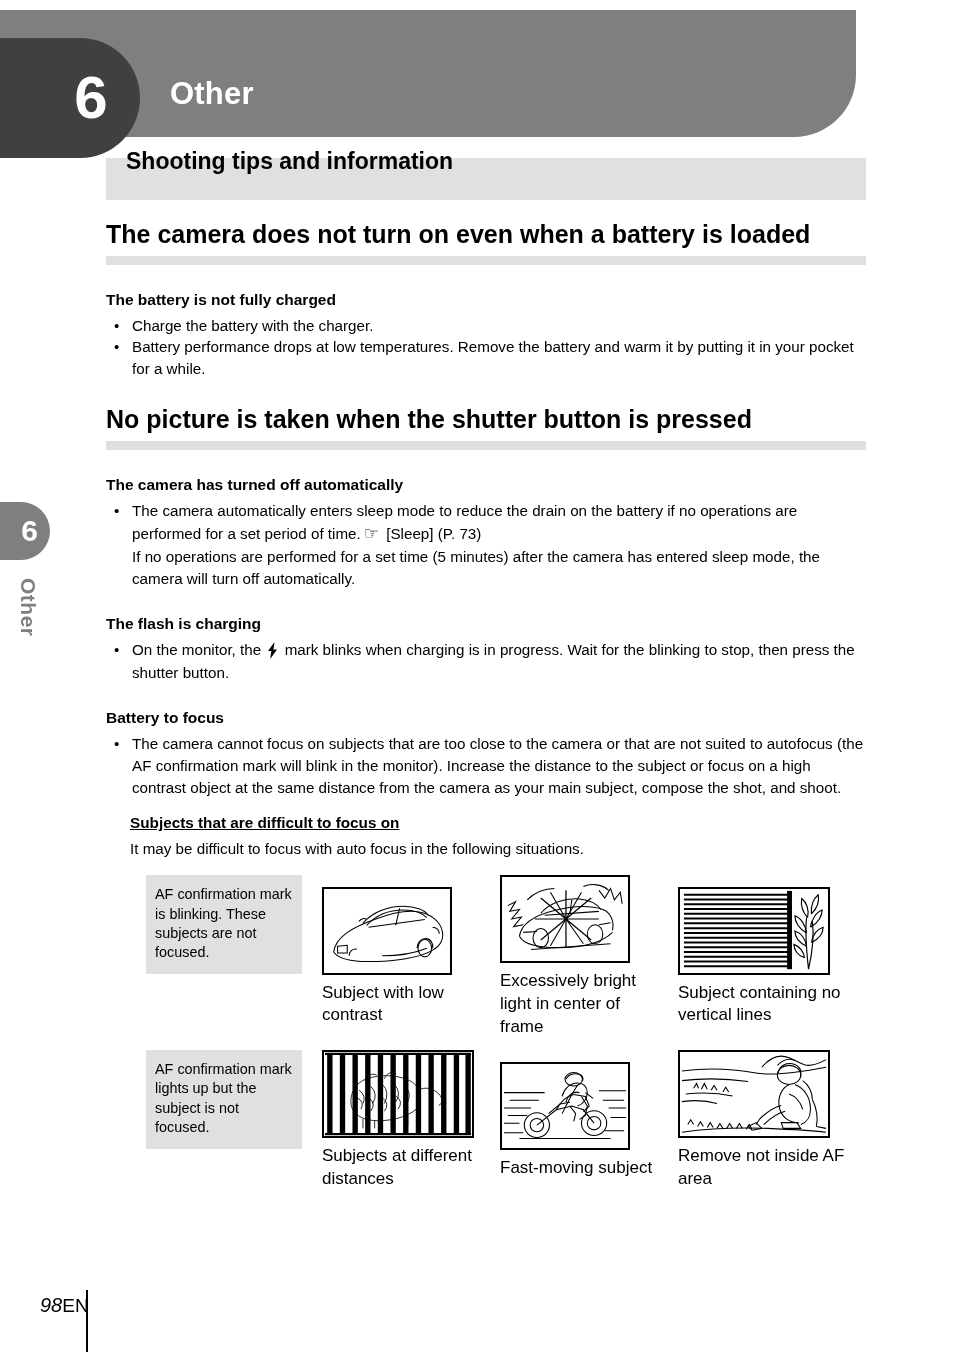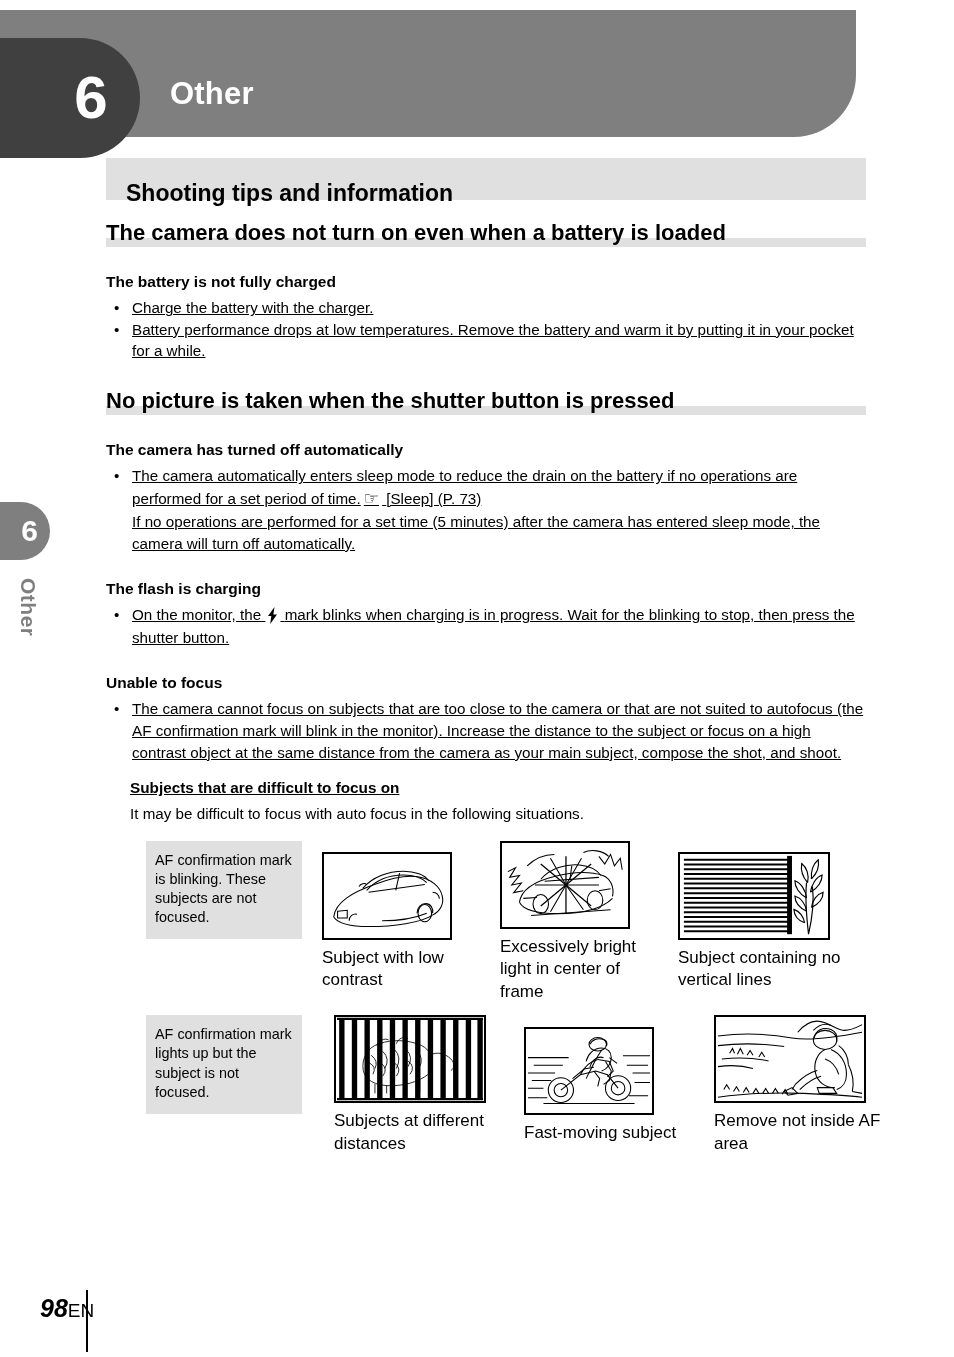--- a/index.html
+++ b/index.html
@@ -41,48 +41,48 @@
     letter-spacing: .2px;
   }
 
   
   .section-band {
     position: absolute; left: 106px; top: 158px;
     width: 760px; height: 42px;
     background: #e0e0e0;
   }
   .section-band-text {
-    position: absolute; left: 126px; top: 180px;
+    position: absolute; left: 126px; top: 148px;
     font-size: 23px; font-weight: bold;
   }
 
   
   .content { position: absolute; left: 106px; top: 220px; width: 760px; }
 
   .h2-wrap { position: relative; margin-top: 0; }
   .h2-bar {
     position: absolute; left: 0; bottom: 0px;
     width: 760px; height: 9px; background: #e0e0e0;
   }
   .h2 {
     position: relative;
-    font-size: 22px; font-weight: bold;
-    padding-bottom: 2px; line-height: 1.15;
+    font-size: 25px; font-weight: bold;
+    padding-bottom: 16px; line-height: 1.15;
   }
 
   .h3 {
     font-size: 15.5px; font-weight: bold;
     margin-top: 26px; margin-bottom: 6px;
   }
   .bullet {
     display: flex; margin-left: 8px;
     font-size: 15.2px; line-height: 1.42;
   }
   .bullet .dot { width: 18px; flex: 0 0 18px; text-align: left; }
-  .bullet .btxt { flex: 1; text-decoration: underline; }
+  .bullet .btxt { flex: 1; }
 
   .bolt {
     font-weight: bold; font-size: 16px; padding: 0 2px;
     position: relative; top: 1px;
   }
   .hand { font-size: 17px; padding: 0 3px; }
 
   
   .sub-block { margin-left: 24px; margin-top: 16px; }
   .sub-h { font-size: 15.3px; font-weight: bold;
@@ -118,21 +118,21 @@
   .side-tab-label {
     position: absolute; left: 16px; top: 578px;
     font-size: 21px; font-weight: bold; color: #7f7f7f;
     writing-mode: vertical-rl;
     letter-spacing: .5px;
   }
 
   
   .footer { position: absolute; left: 40px; top: 1294px;
             display: flex; align-items: baseline; }
-  .pg-num { font-size: 25px; font-weight: bold; font-style: italic; }
+  .pg-num { font-size: 20px; font-weight: normal; font-style: italic; }
   .pg-rule { width: 2px; background: #000; height: 62px;
              margin: 0 12px; position: absolute; left: 34px; top: -4px; }
   .pg-lang { font-size: 19px; }
 
   
   .ill { display: block; width: 100%; height: 100%; }
 </style>
 </head>
 <body>
 
@@ -181,21 +181,21 @@
     </div>
 
     <div class="h3">The flash is charging</div>
     <div class="bullet">
       <span class="dot">•</span>
       <span class="btxt"><span>On the monitor, the</span> <span class="bolt"><svg width="11" height="17" viewBox="0 0 11 17" style="vertical-align:-3px">
               <path d="M7.5 0 L1 9 L4.3 9 L3.2 17 L10 7.5 L6.4 7.5 Z" fill="#000"></path>
             </svg></span> <span>mark blinks when charging is in progress. Wait for the blinking to stop, then press the shutter button.</span></span>
     </div>
 
-    <div class="h3">Unable to focus</div>
+    <div class="h3">Battery to focus</div>
     <div class="bullet">
       <span class="dot">•</span>
       <span class="btxt">The camera cannot focus on subjects that are too close to the camera or that are not suited to autofocus (the AF confirmation mark will blink in the monitor). Increase the distance to the subject or focus on a high contrast object at the same distance from the camera as your main subject, compose the shot, and shoot.</span>
     </div>
 
     <div class="sub-block">
       <div class="sub-h">Subjects that are difficult to focus on</div>
       <div class="sub-p">It may be difficult to focus with auto focus in the following situations.</div>
 
       <div class="fig-grid">
@@ -269,21 +269,21 @@
                   <path d="M131 30 C126 24 124 16 125 10 C130 14 133 22 131 30"></path>
                   <path d="M135 26 C141 20 143 12 142 6 C137 10 134 18 135 26"></path>
                   <path d="M128 72 C121 70 117 64 117 58 C123 60 127 66 128 72"></path>
                 </g>
               </svg>
             </div>
             <div class="fig-cap">Subject containing no vertical lines</div>
           </div>
         </div>
 
-        <div class="fig-row" style="margin-top:12px;gap:12px;">
+        <div class="fig-row" style="margin-top:12px;">
           <div class="note-cell">AF confirmation mark lights up but the subject is not focused.</div>
 
           <div class="fig-cell">
             <div class="fig-box wide">
               <svg class="ill" viewBox="0 0 152 88" preserveAspectRatio="none">
                 <rect x="0" y="0" width="152" height="88" fill="#fff"></rect>
                 <g fill="none" stroke="#000" stroke-width="0.85">
                   <path d="M28 56 C26 44 32 32 44 28 C58 23 76 24 88 30 C96 34 100 42 99 50"></path>
                   <path d="M28 56 C30 66 40 72 56 72 C74 72 90 66 99 56"></path>
                   <path d="M96 40 C104 36 112 38 118 44 C122 48 122 54 118 56"></path>

